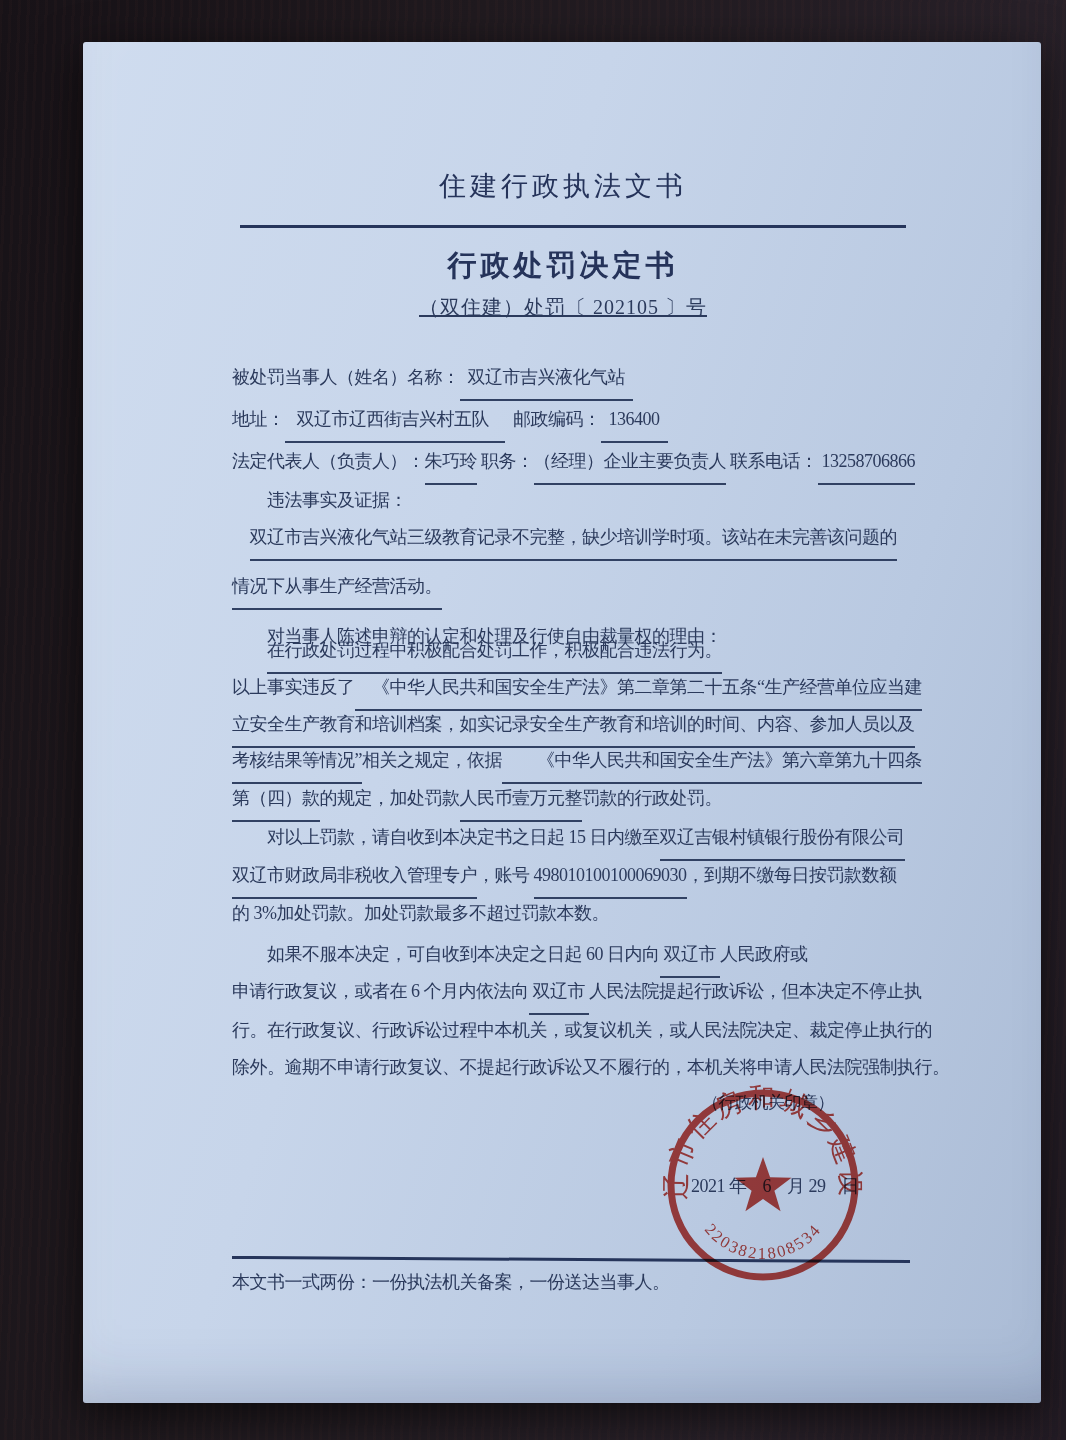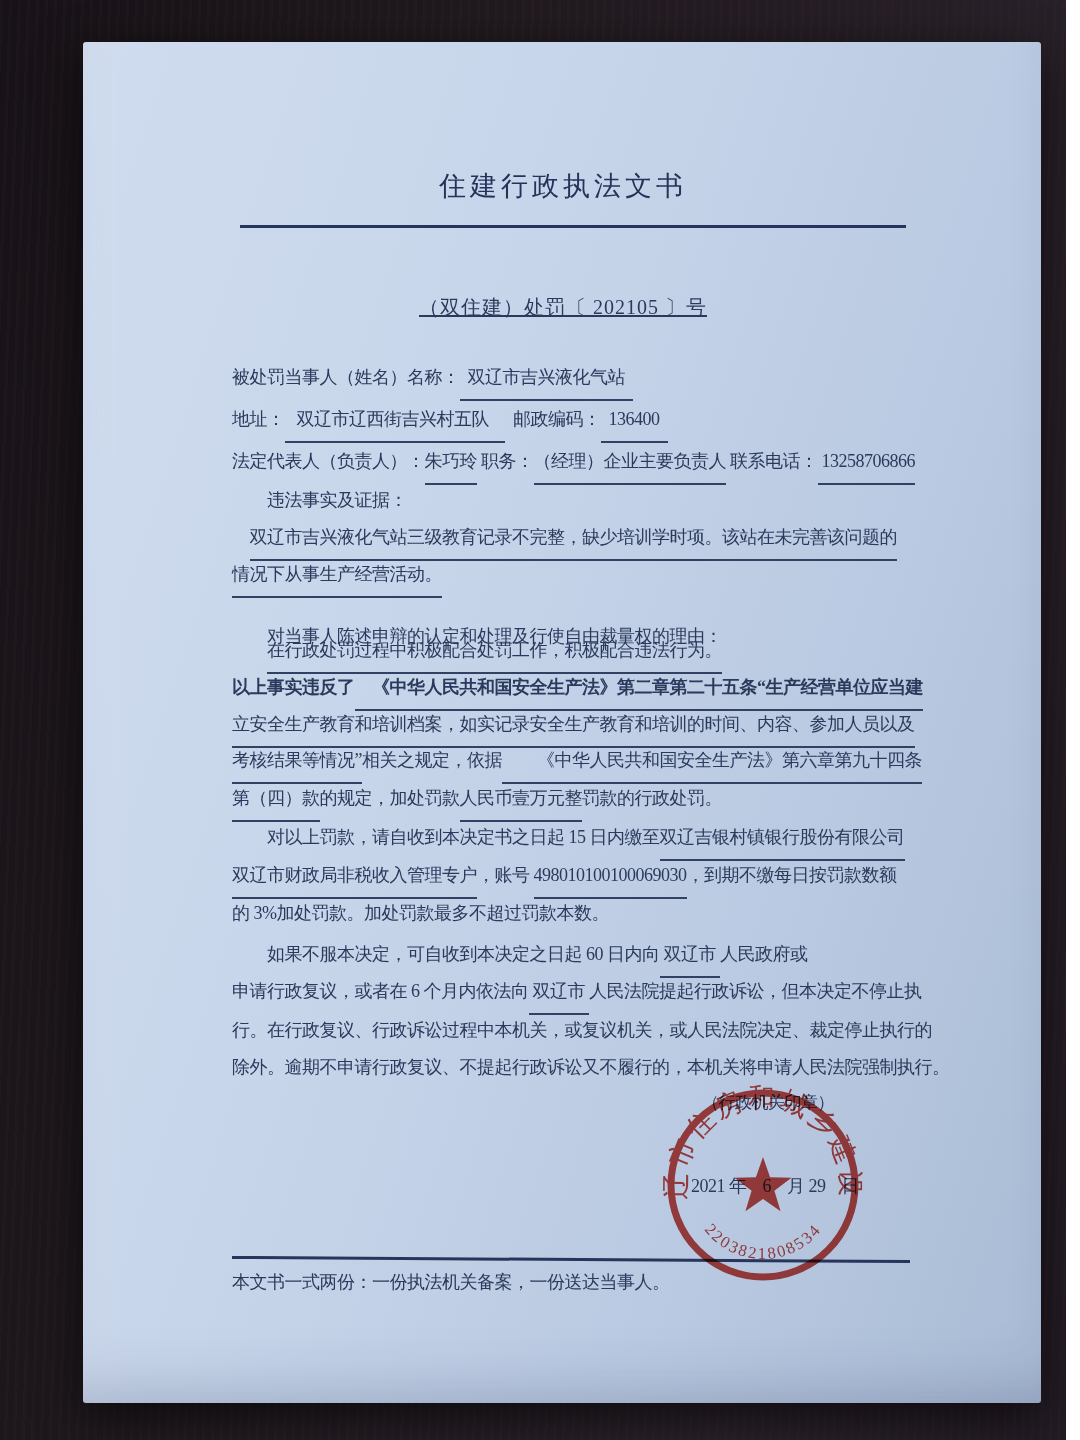--- a/index.html
+++ b/index.html
@@ -48,33 +48,34 @@
 </head>
 <body>
 
 <div class="photo">
   <div class="paper">
 
     <div class="center-text header-label">住建行政执法文书</div>
 
     <div class="rule rule-header"></div>
 
+    <div class="center-text doc-title">行政处罚决定书</div>
 
     <div class="center-text doc-number">（双住建）处罚〔 202105 〕号</div>
 
     <div>
         <div class="line" style="top: 322px;"><span>被处罚当事人（姓名）名称：</span><span class="u">  双辽市吉兴液化气站  </span></div>
         <div class="line" style="top: 364px;"><span>地址：</span><span class="u">   双辽市辽西街吉兴村五队    </span><span>  邮政编码：</span><span class="u">  136400  </span></div>
         <div class="line" style="top: 406px;"><span>法定代表人（负责人）：</span><span class="u">朱巧玲</span><span> 职务：</span><span class="u">（经理）企业主要负责人</span><span> 联系电话：</span><span class="u"> 13258706866</span></div>
         <div class="line" style="top: 445px;"><span>　　违法事实及证据：</span></div>
         <div class="line" style="top: 482px;"><span>　</span><span class="u">双辽市吉兴液化气站三级教育记录不完整，缺少培训学时项。该站在未完善该问题的</span></div>
-        <div class="line" style="top: 519px;"><span class="u">情况下从事生产经营活动。</span></div>
+        <div class="line" style="top: 531px;"><span class="u">情况下从事生产经营活动。</span></div>
         <div class="line" style="top: 557px; margin-top: 24px;"><span>　　对当事人陈述申辩的认定和处理及行使自由裁量权的理由：</span></div>
         <div class="line" style="top: 595px;"><span>　　</span><span class="u">在行政处罚过程中积极配合处罚工作，积极配合违法行为。</span></div>
-        <div class="line" style="top: 632px; font-weight: bold;"><span>以上事实违反了</span><span class="u">　《中华人民共和国安全生产法》第二章第二十五条“生产经营单位应当建</span></div>
+        <div class="line" style="top: 632px;"><span>以上事实违反了</span><span class="u">　《中华人民共和国安全生产法》第二章第二十五条“生产经营单位应当建</span></div>
         <div class="line" style="top: 669px;"><span class="u">立安全生产教育和培训档案，如实记录安全生产教育和培训的时间、内容、参加人员以及</span></div>
         <div class="line" style="top: 705px;"><span class="u">考核结果等情况”</span><span>相关之规定，依据</span><span class="u">　　《中华人民共和国安全生产法》第六章第九十四条</span></div>
         <div class="line" style="top: 743px;"><span class="u">第（四）款</span><span>的规定，加处罚款</span><span class="u">人民币壹万元整</span><span>罚款的行政处罚。</span></div>
         <div class="line" style="top: 782px;"><span>　　对以上罚款，请自收到本决定书之日起 15 日内缴至</span><span class="u">双辽吉银村镇银行股份有限公司</span></div>
         <div class="line" style="top: 820px;"><span class="u">双辽市财政局非税收入管理专户</span><span>，账号 </span><span class="u">498010100100069030</span><span>，到期不缴每日按罚款数额</span></div>
         <div class="line" style="top: 858px;"><span>的 3%加处罚款。加处罚款最多不超过罚款本数。</span></div>
         <div class="line" style="top: 899px;"><span>　　如果不服本决定，可自收到本决定之日起 60 日内向</span><span class="u"> 双辽市 </span><span>人民政府或</span></div>
         <div class="line" style="top: 936px;"><span>申请行政复议，或者在 6 个月内依法向</span><span class="u"> 双辽市 </span><span>人民法院提起行政诉讼，但本决定不停止执</span></div>
         <div class="line" style="top: 975px;"><span>行。在行政复议、行政诉讼过程中本机关，或复议机关，或人民法院决定、裁定停止执行的</span></div>
         <div class="line" style="top: 1012px; text-align: right;"><span>除外。逾期不申请行政复议、不提起行政诉讼又不履行的，本机关将申请人民法院强制执行。</span></div>

